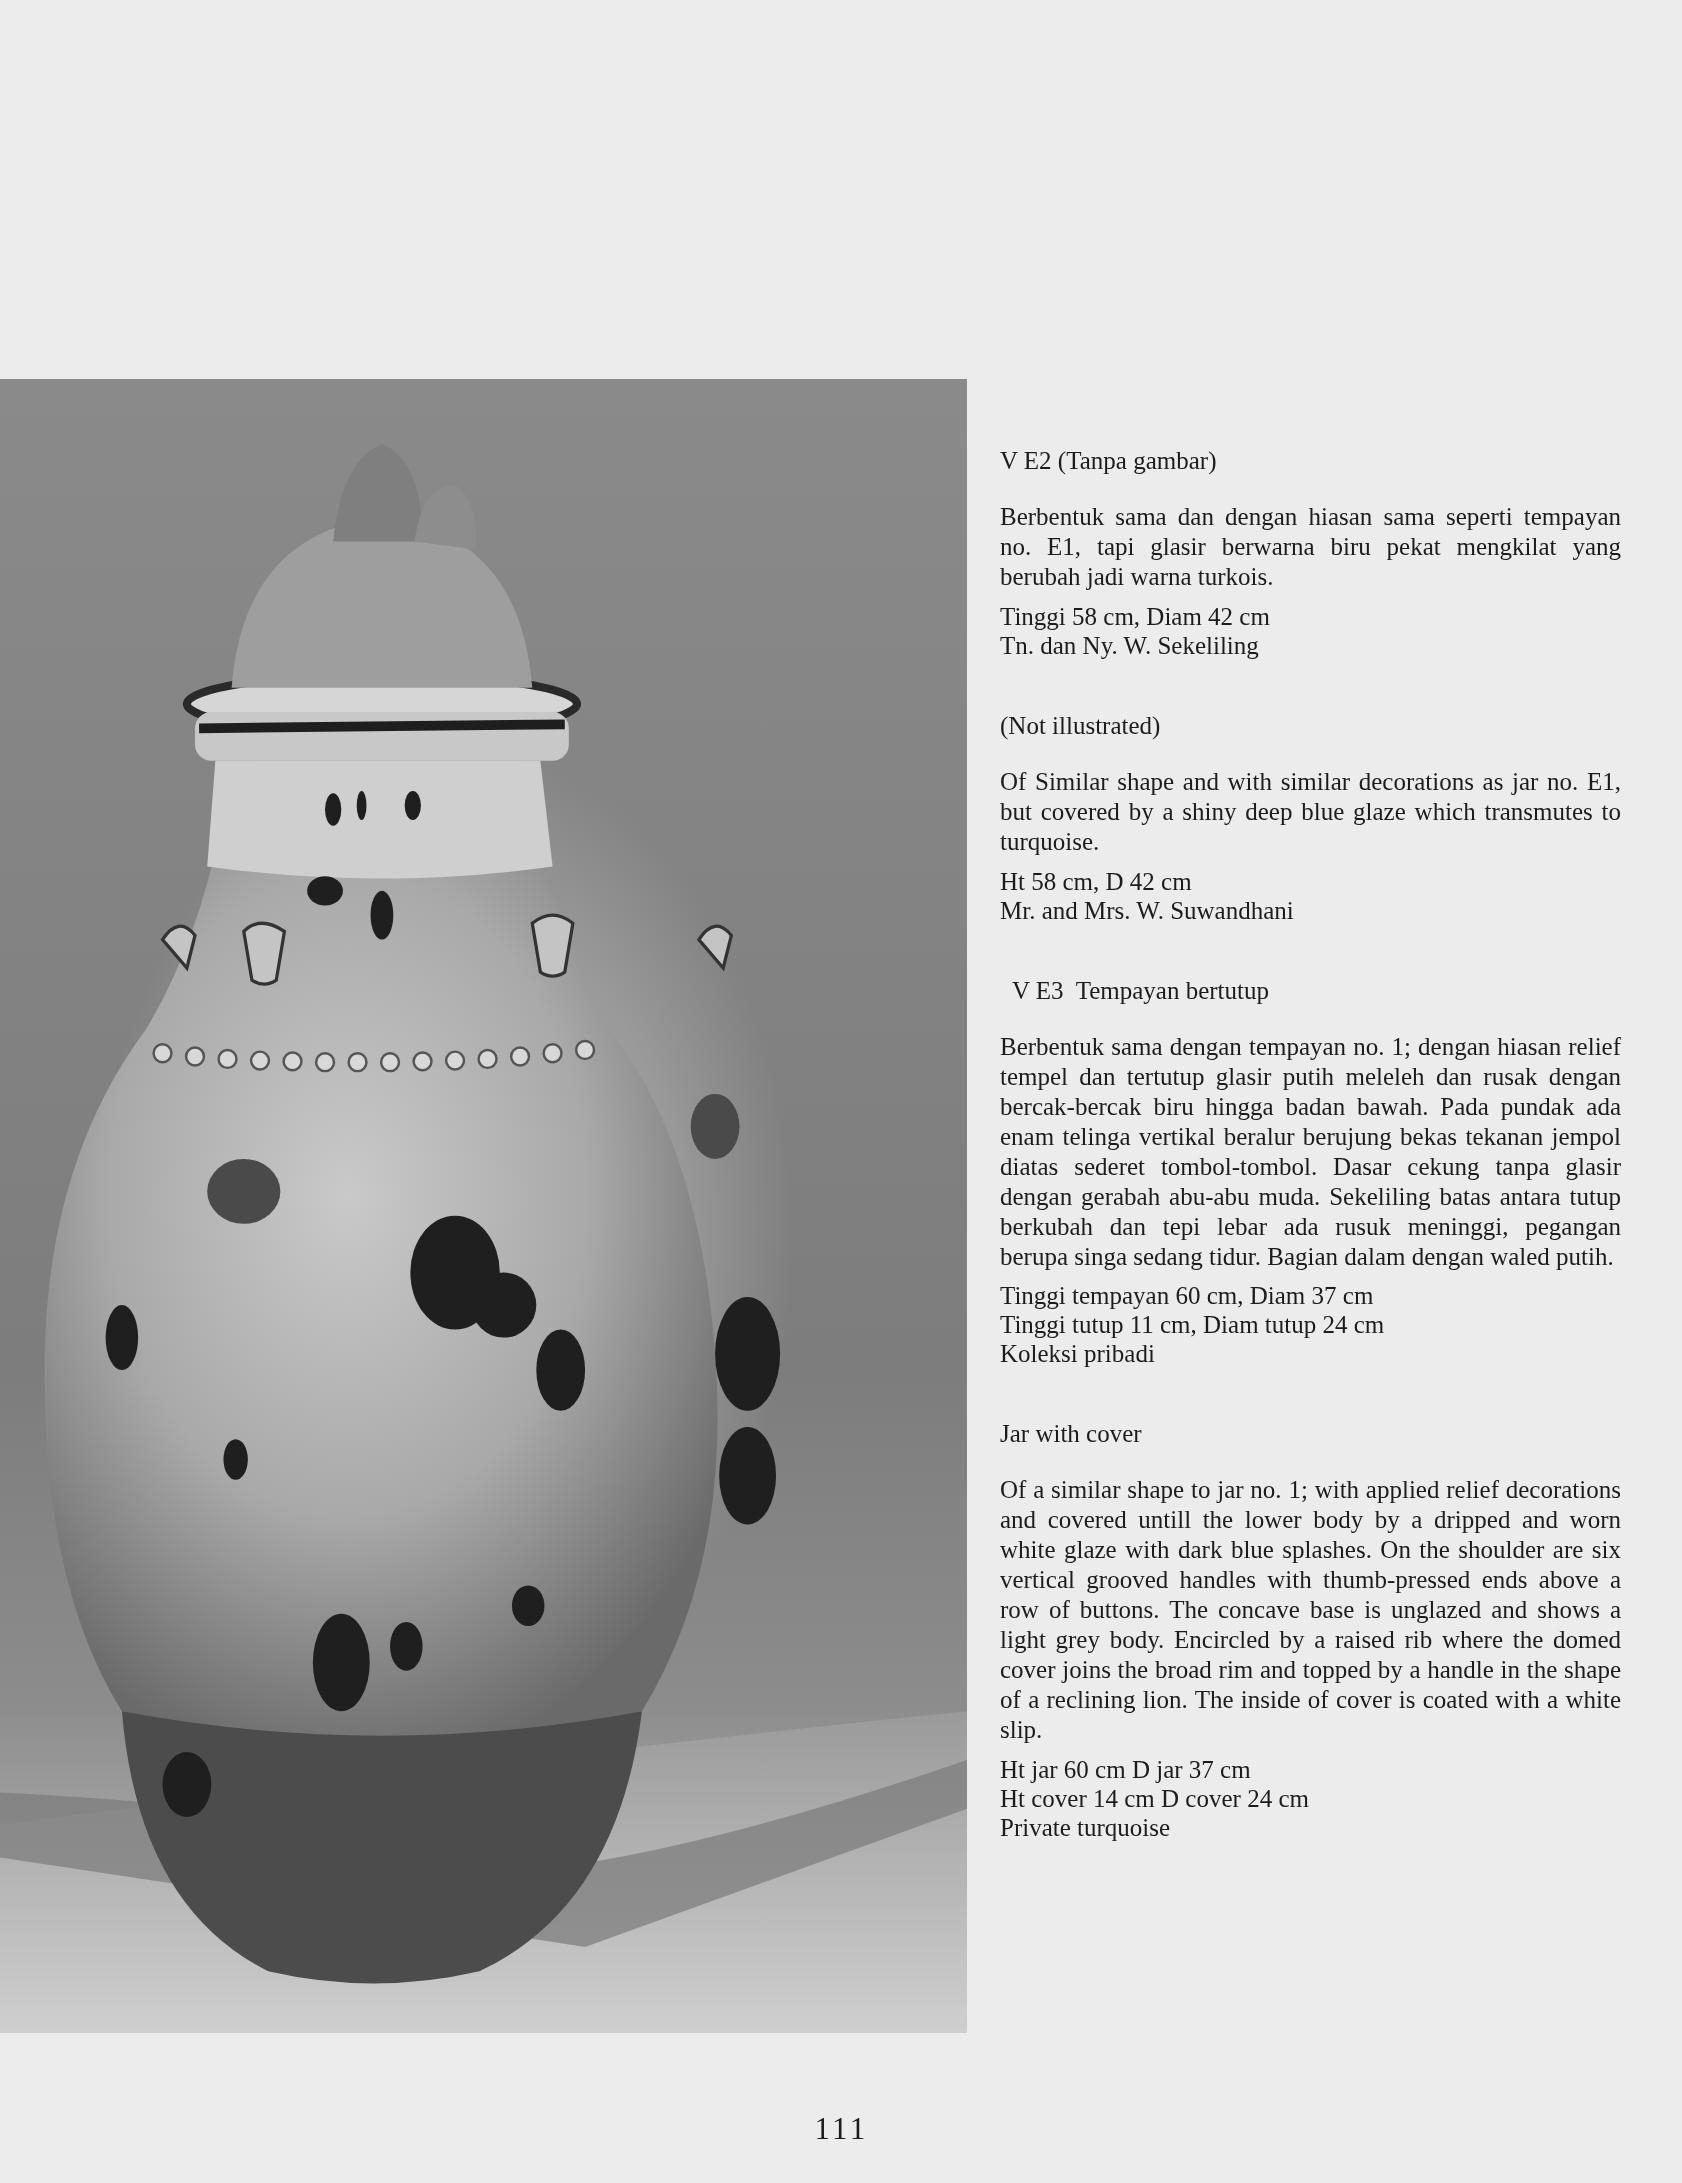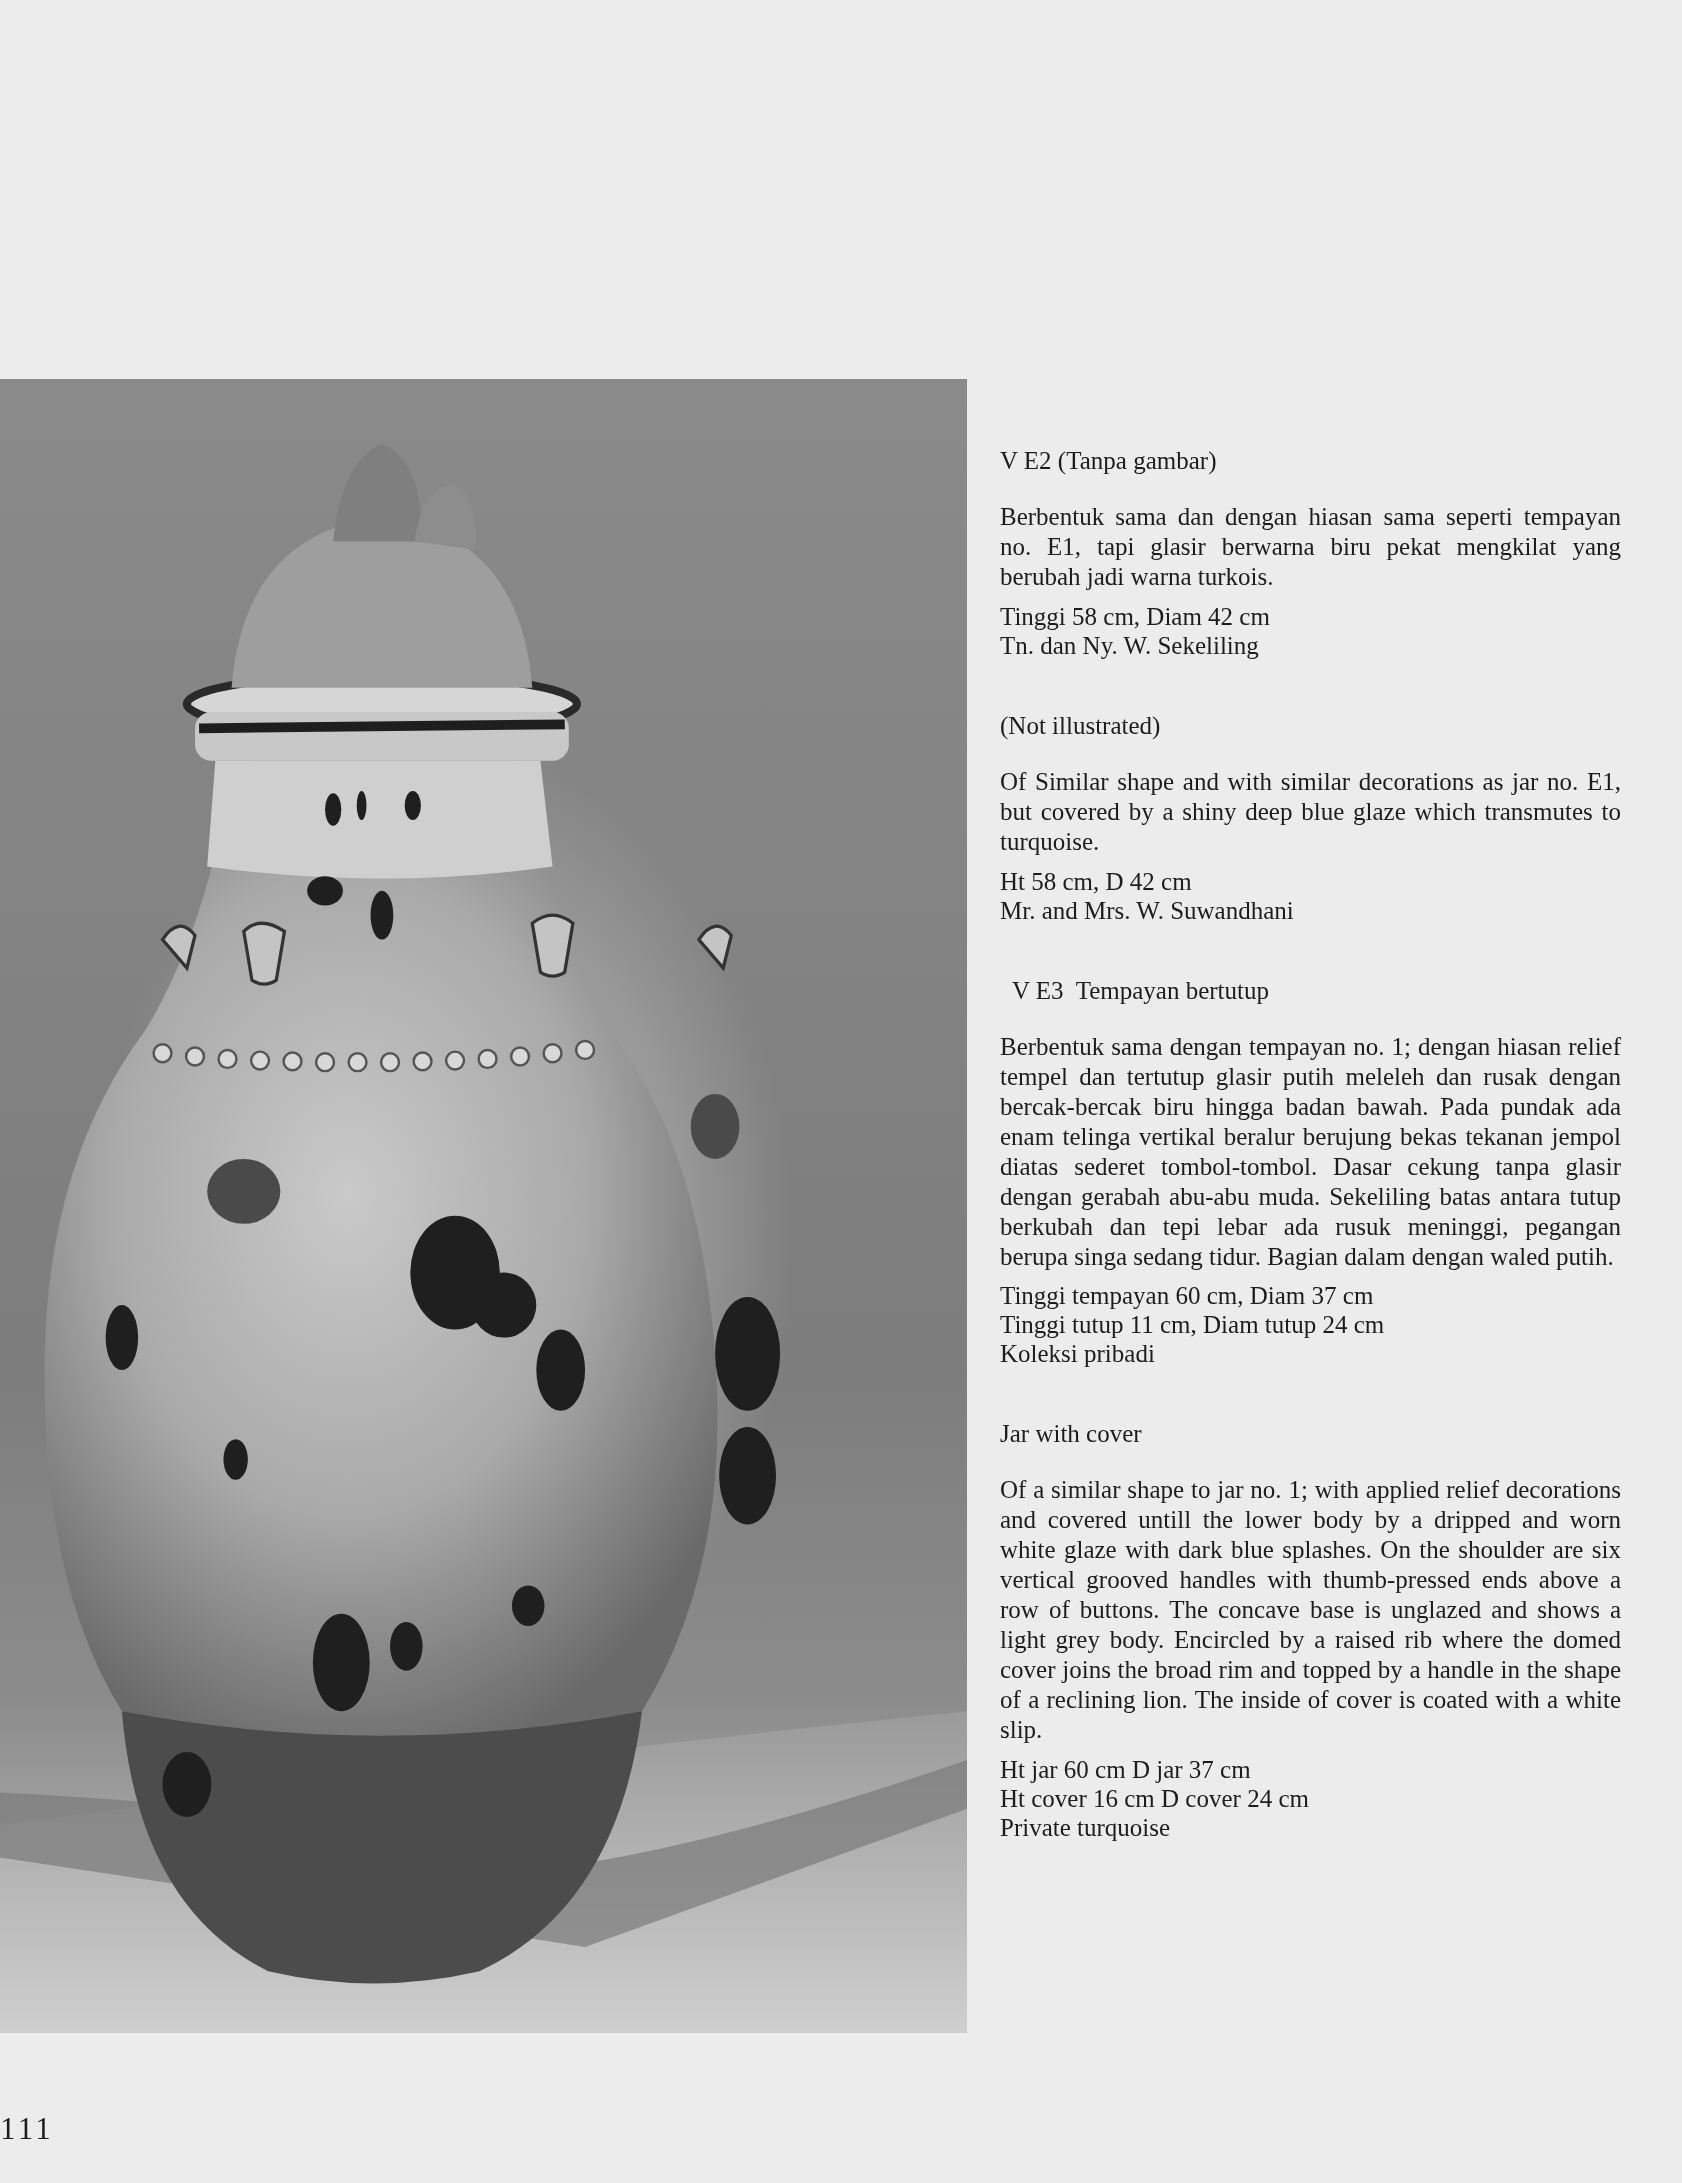--- a/index.html
+++ b/index.html
@@ -42,20 +42,21 @@
   .meta-line {
     font-size: 25px;
     line-height: 29px;
     display: block;
   }
   .entry-gap { height: 50px; }
   .page-number {
     position: absolute;
     left: 0; width: 100%;
     top: 2111px;
+    text-align: center;
     font-size: 31px;
     letter-spacing: 3.3px;
   }
 </style>
 </head>
 <body>
 
 <div class="photo">
   <svg viewBox="0 0 1190 2036" preserveAspectRatio="none">
     <defs>
@@ -163,20 +164,20 @@
     <span class="meta-line">Tinggi tutup 11 cm, Diam tutup 24 cm</span>
     <span class="meta-line">Koleksi pribadi</span>
   </div>
 
   <div class="entry-gap"></div>
 
   <div class="entry">
     <div class="heading">Jar with cover</div>
     <p class="para">Of a similar shape to jar no. 1; with applied relief decorations and covered untill the lower body by a dripped and worn white glaze with dark blue splashes. On the shoulder are six vertical grooved handles with thumb-pressed ends above a row of buttons. The concave base is unglazed and shows a light grey body. Encircled by a raised rib where the domed cover joins the broad rim and topped by a handle in the shape of a reclining lion. The inside of cover is coated with a white slip.</p>
     <span class="meta-line">Ht jar 60 cm D jar 37 cm</span>
-    <span class="meta-line">Ht cover 16 cm D cover 24 cm</span>
+    <span class="meta-line">Ht cover 14 cm D cover 24 cm</span>
     <span class="meta-line">Private turquoise</span>
   </div>
 
 </div>
 
 <div class="page-number">111</div>
 
 
 </body></html>

